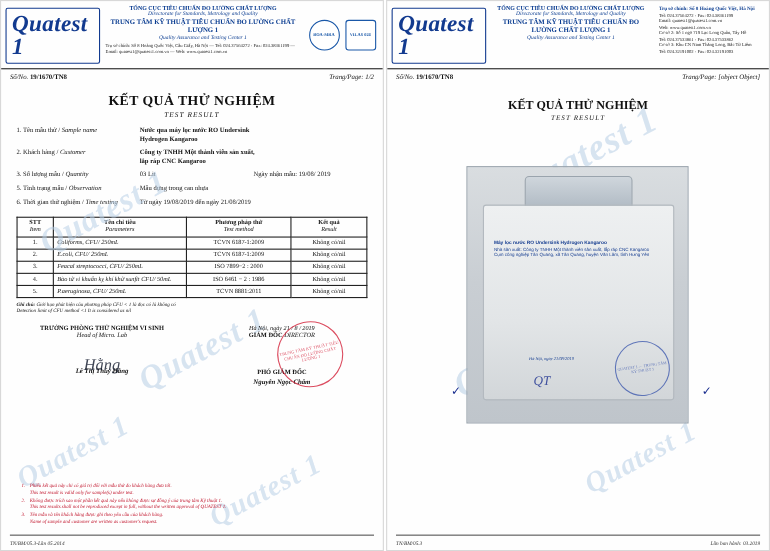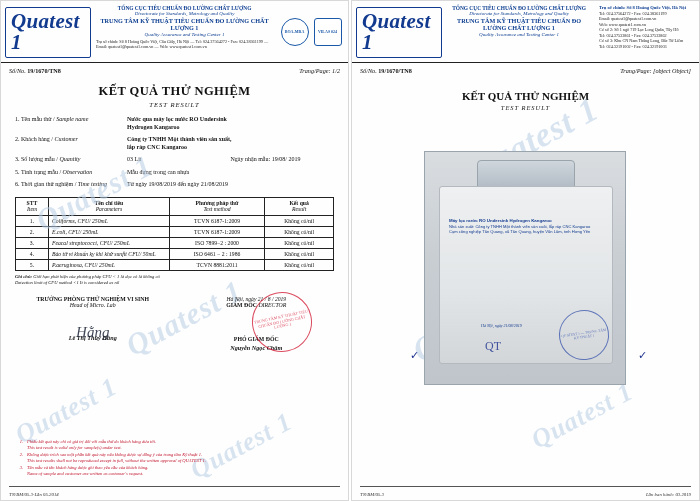--- a/index.html
+++ b/index.html
@@ -270,21 +270,21 @@
   .photo .label .big{font-weight:bold;font-size:4.4px;}
   .photo .stamp{
     position:absolute;right:16px;bottom:24px;
     width:48px;height:48px;border-radius:50%;
     border:1.4px solid #2b49a8;color:#2b49a8;
     font-size:3.6px;display:flex;align-items:center;justify-content:center;
     text-align:center;opacity:.7;transform:rotate(-8deg);
   }
   .photo .blue-scribble{
     position:absolute;left:60px;bottom:30px;
-    font-size:12px;color:#1b2f8f;opacity:.8;
+    font-size:12px;color:#1b2f8f;font-style:italic;opacity:.8;
     font-family:"Liberation Serif", serif;
   }
   .photo .date-txt{
     position:absolute;left:56px;bottom:56px;
     font-size:4px;color:#123a8f;font-style:italic;
   }
   .p2-foot-left{font-size:4.8px;font-style:italic;}
   .corner-tick{
     position:absolute;color:#1b2f8f;font-size:11px;font-family:"Liberation Serif",serif;
   }

